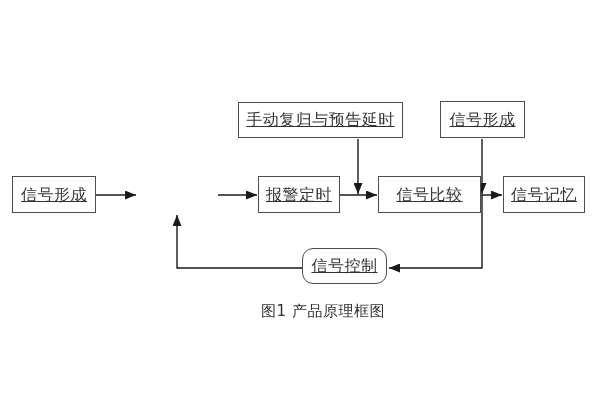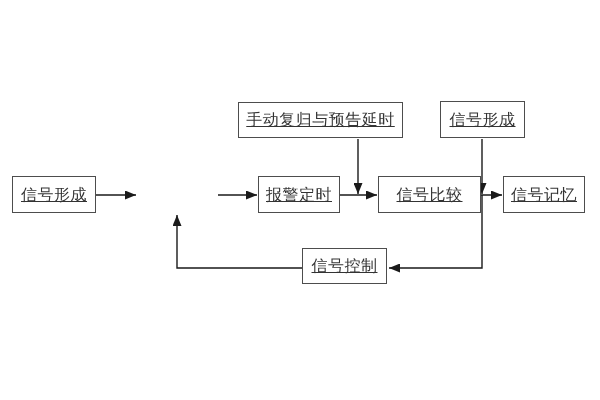--- a/index.html
+++ b/index.html
@@ -77,16 +77,17 @@
 
   <div class="node" style="left:12px; top:176px; width:84px; height:37px;text-align:center;">信号形成</div>
 
 
   <div class="node" style="left:258px; top:176px; width:82px; height:37px;">报警定时</div>
 
   <div class="node" style="left:378px; top:176px; width:103px; height:37px;">信号比较</div>
 
   <div class="node" style="left:503px; top:176px; width:82px; height:37px;">信号记忆</div>
 
-  <div class="node" style="left:302px; top:248px; width:85px; height:36px;">信号控制</div>
+  <div class="node" style="left:302px; top:248px; width:85px; height:36px;border-radius:11px;">信号控制</div>
 
+  <div class="caption">图1 产品原理框图</div>
 
 </div>
 
 </body></html>

